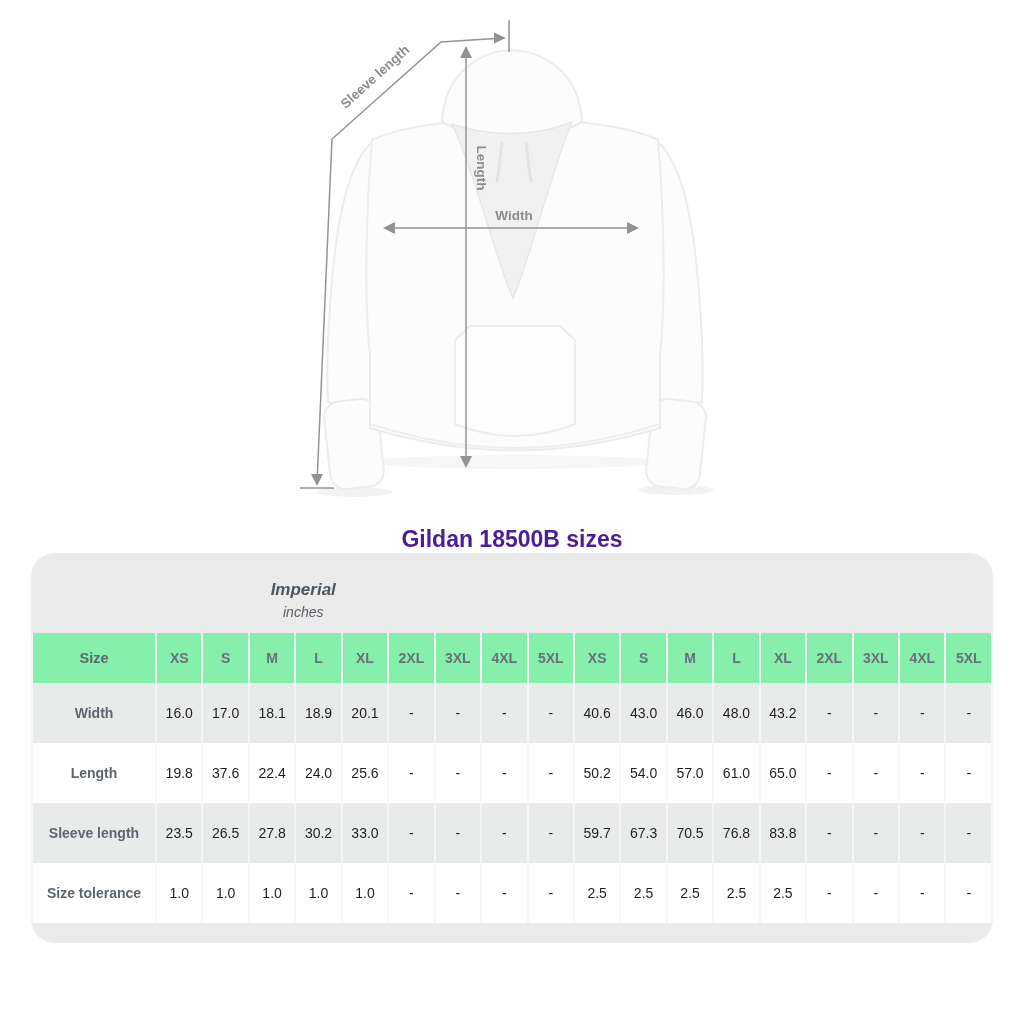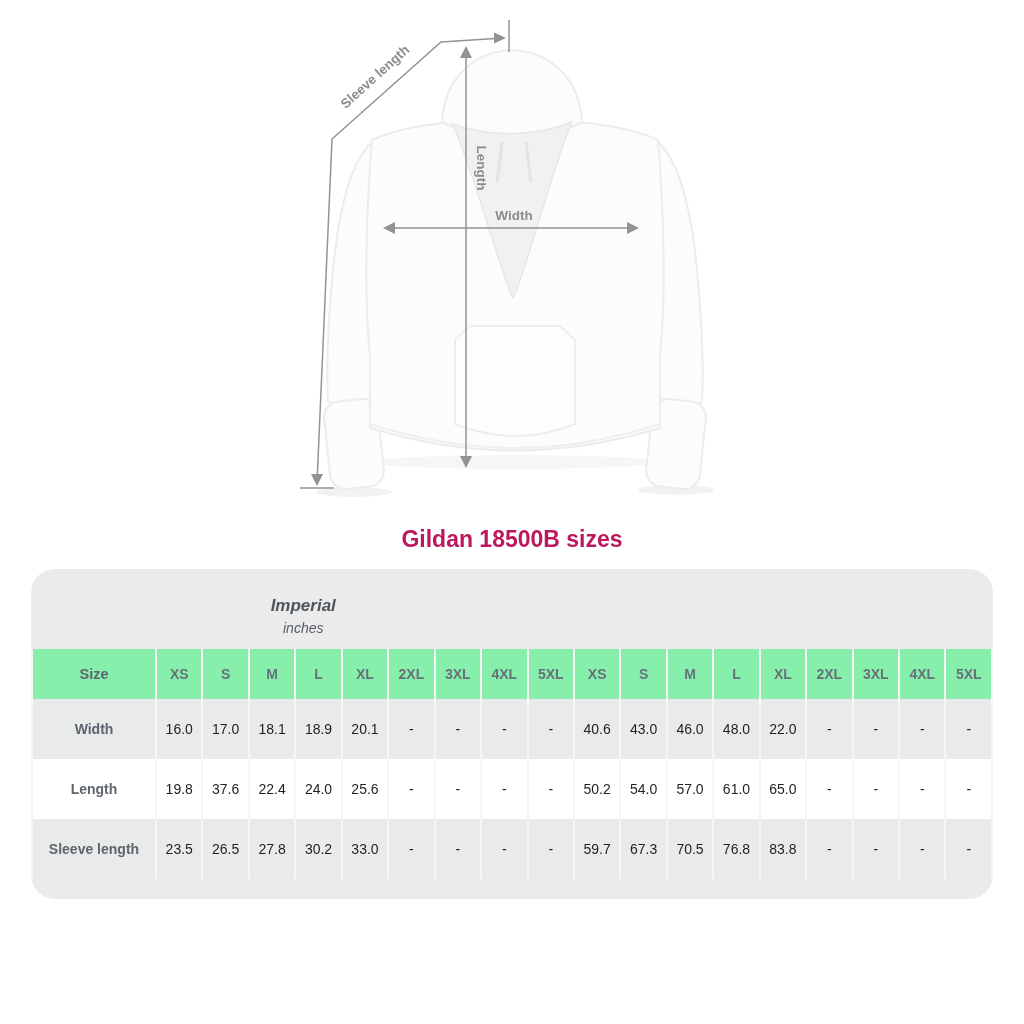--- a/index.html
+++ b/index.html
@@ -1,21 +1,21 @@
 <!DOCTYPE html>
 <html><head>
 <meta charset="utf-8">
 <style>
   html,body{margin:0;padding:0;background:#fff;}
   .screen{width:1024px;height:1024px;position:relative;overflow:hidden;background:#fff;
           font-family:"Liberation Sans",sans-serif;}
   .figure{height:520px;position:relative;}
   .figure svg{display:block;}
 
-  .page-title{margin:6px 0 16px;text-align:center;font-size:23px;font-weight:bold;color:#be185d;}
+  .page-title{margin:6px 0 0;text-align:center;font-size:23px;font-weight:bold;color:#4c1d95;}
   .page-subtitle{margin:5px 0 15px;text-align:center;font-style:italic;font-size:14.5px;color:#4d4d4d;}
 
   .chart-card{margin:0 31px;background:#ebebeb;border-radius:24px;overflow:hidden;padding-bottom:20px;}
   .units-band{display:flex;height:80px;}
   .unit-group{display:flex;flex-direction:column;align-items:center;justify-content:center;padding-top:14px;}
   .unit-group.imperial{flex:0 0 56.6%;}
   .unit-group.metric{flex:1;}
   .unit-name{font-size:17px;font-weight:bold;font-style:italic;color:#4d555d;}
   .unit-sub{font-size:14px;font-style:italic;color:#565d64;margin-top:4px;}
 
@@ -147,21 +147,21 @@
             <td>18.9</td>
             <td>20.1</td>
             <td>-</td>
             <td>-</td>
             <td>-</td>
             <td>-</td>
             <td>40.6</td>
             <td>43.0</td>
             <td>46.0</td>
             <td>48.0</td>
-            <td>22.0</td>
+            <td>43.2</td>
             <td>-</td>
             <td>-</td>
             <td>-</td>
             <td>-</td>
           </tr>
           <tr class="plain">
             <th class="rowlabel">Length</th>
             <td>19.8</td>
             <td>37.6</td>
             <td>22.4</td>
@@ -195,17 +195,38 @@
             <td>59.7</td>
             <td>67.3</td>
             <td>70.5</td>
             <td>76.8</td>
             <td>83.8</td>
             <td>-</td>
             <td>-</td>
             <td>-</td>
             <td>-</td>
           </tr>
+          <tr class="plain">
+            <th class="rowlabel">Size tolerance</th>
+            <td>1.0</td>
+            <td>1.0</td>
+            <td>1.0</td>
+            <td>1.0</td>
+            <td>1.0</td>
+            <td>-</td>
+            <td>-</td>
+            <td>-</td>
+            <td>-</td>
+            <td>2.5</td>
+            <td>2.5</td>
+            <td>2.5</td>
+            <td>2.5</td>
+            <td>2.5</td>
+            <td>-</td>
+            <td>-</td>
+            <td>-</td>
+            <td>-</td>
+          </tr>
         </tbody>
     </table>
   </div>
 
 </div>
 
 </body></html>

